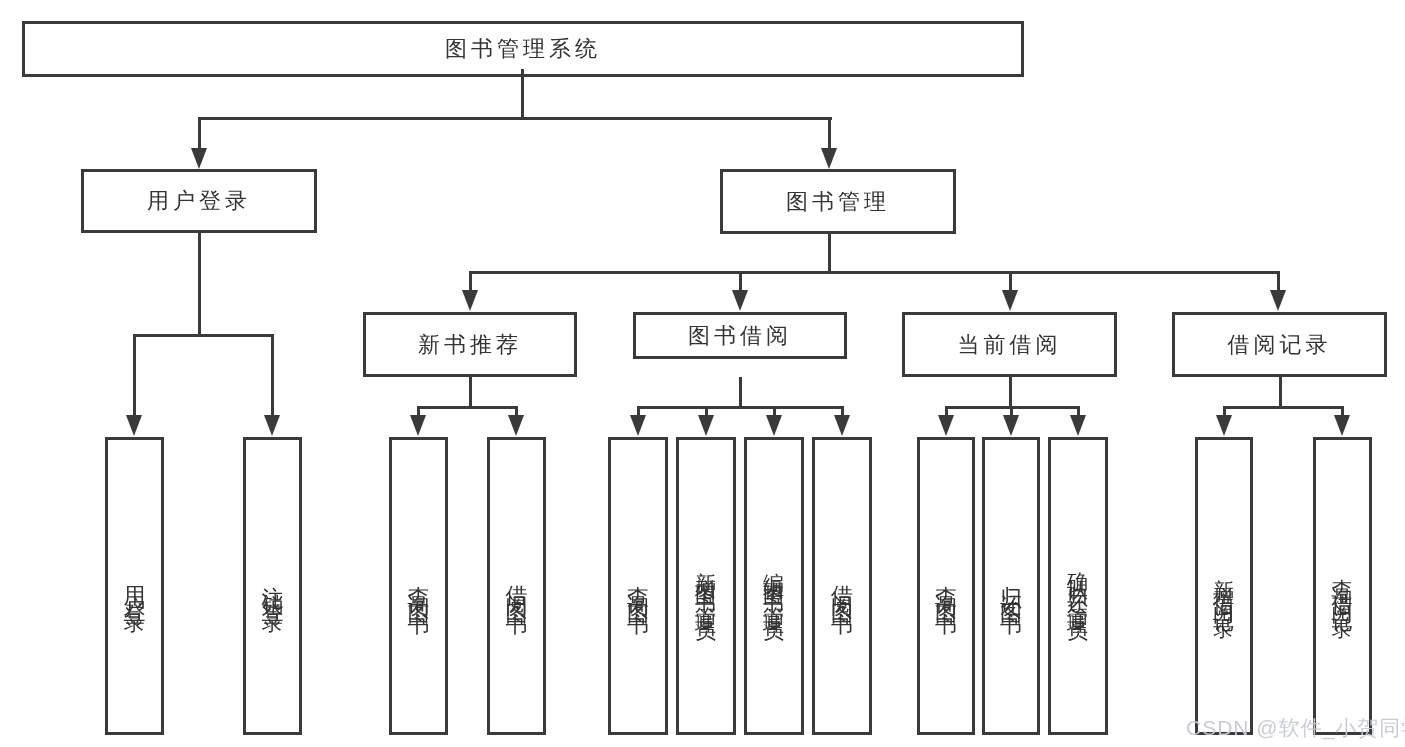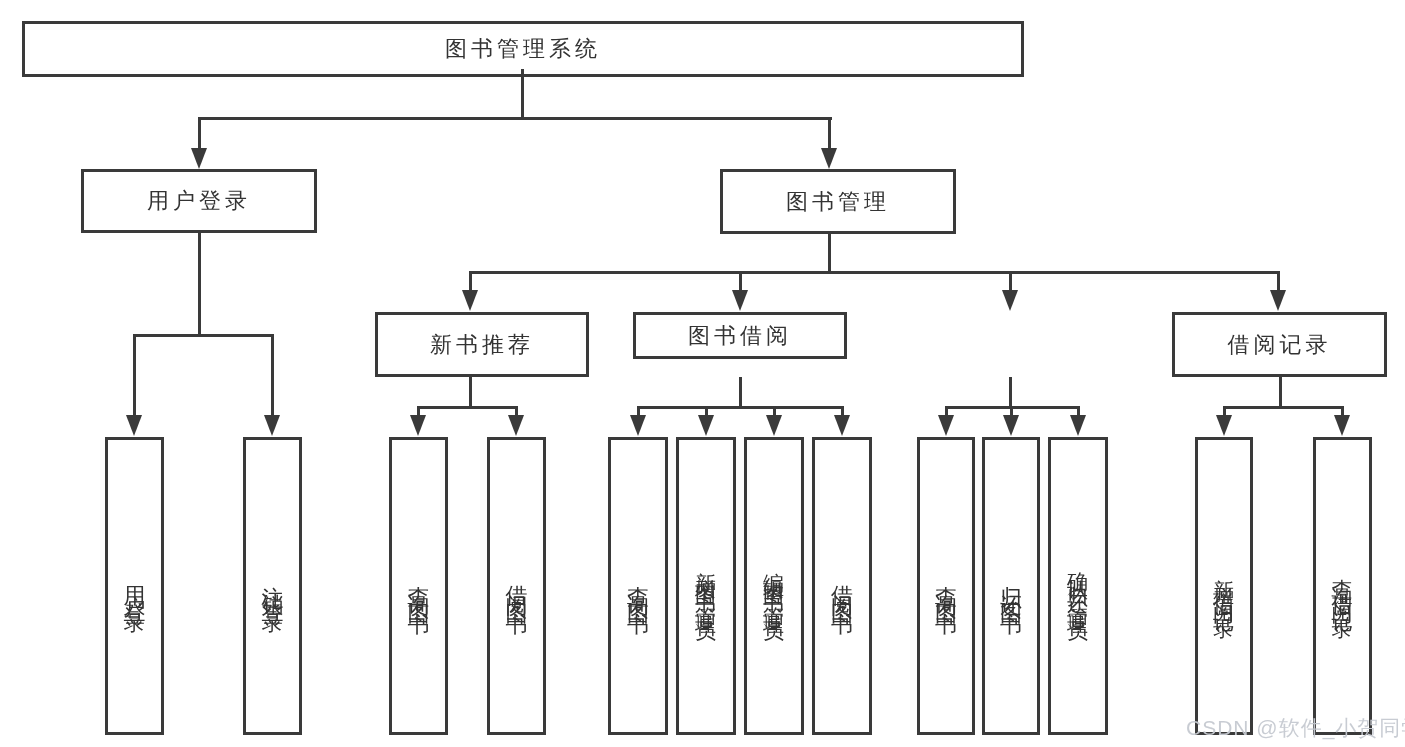--- a/index.html
+++ b/index.html
@@ -88,22 +88,23 @@
   <div class="h" style="left:469px;top:271px;width:811px;"></div>
   <div class="v" style="left:469px;top:271px;height:21px;"></div>
   <div class="a" style="left:462px;top:290px;"></div>
   <div class="v" style="left:739px;top:271px;height:21px;"></div>
   <div class="a" style="left:732px;top:290px;"></div>
   <div class="v" style="left:1009px;top:271px;height:21px;"></div>
   <div class="a" style="left:1002px;top:290px;"></div>
   <div class="v" style="left:1277px;top:271px;height:21px;"></div>
   <div class="a" style="left:1270px;top:290px;"></div>
 
-  <div class="box" style="left:363px;top:312px;width:214px;height:65px;margin-left:12px;">新书推荐</div>
+  <div class="box" style="left:363px;top:312px;width:214px;height:65px;">新书推荐</div>
   <div class="box" style="left:633px;top:312px;width:214px;height:47px;">图书借阅</div>
+  <div class="box" style="left:902px;top:312px;width:215px;height:65px;">当前借阅</div>
   <div class="box" style="left:1172px;top:312px;width:215px;height:65px;">借阅记录</div>
 
   <div class="v" style="left:469px;top:377px;height:32px;"></div>
   <div class="h" style="left:417px;top:406px;width:101px;"></div>
   <div class="v" style="left:417px;top:406px;height:11px;"></div>
   <div class="a" style="left:410px;top:415px;"></div>
   <div class="v" style="left:515px;top:406px;height:11px;"></div>
   <div class="a" style="left:508px;top:415px;"></div>
 
   <div class="v" style="left:739px;top:377px;height:32px;"></div>

